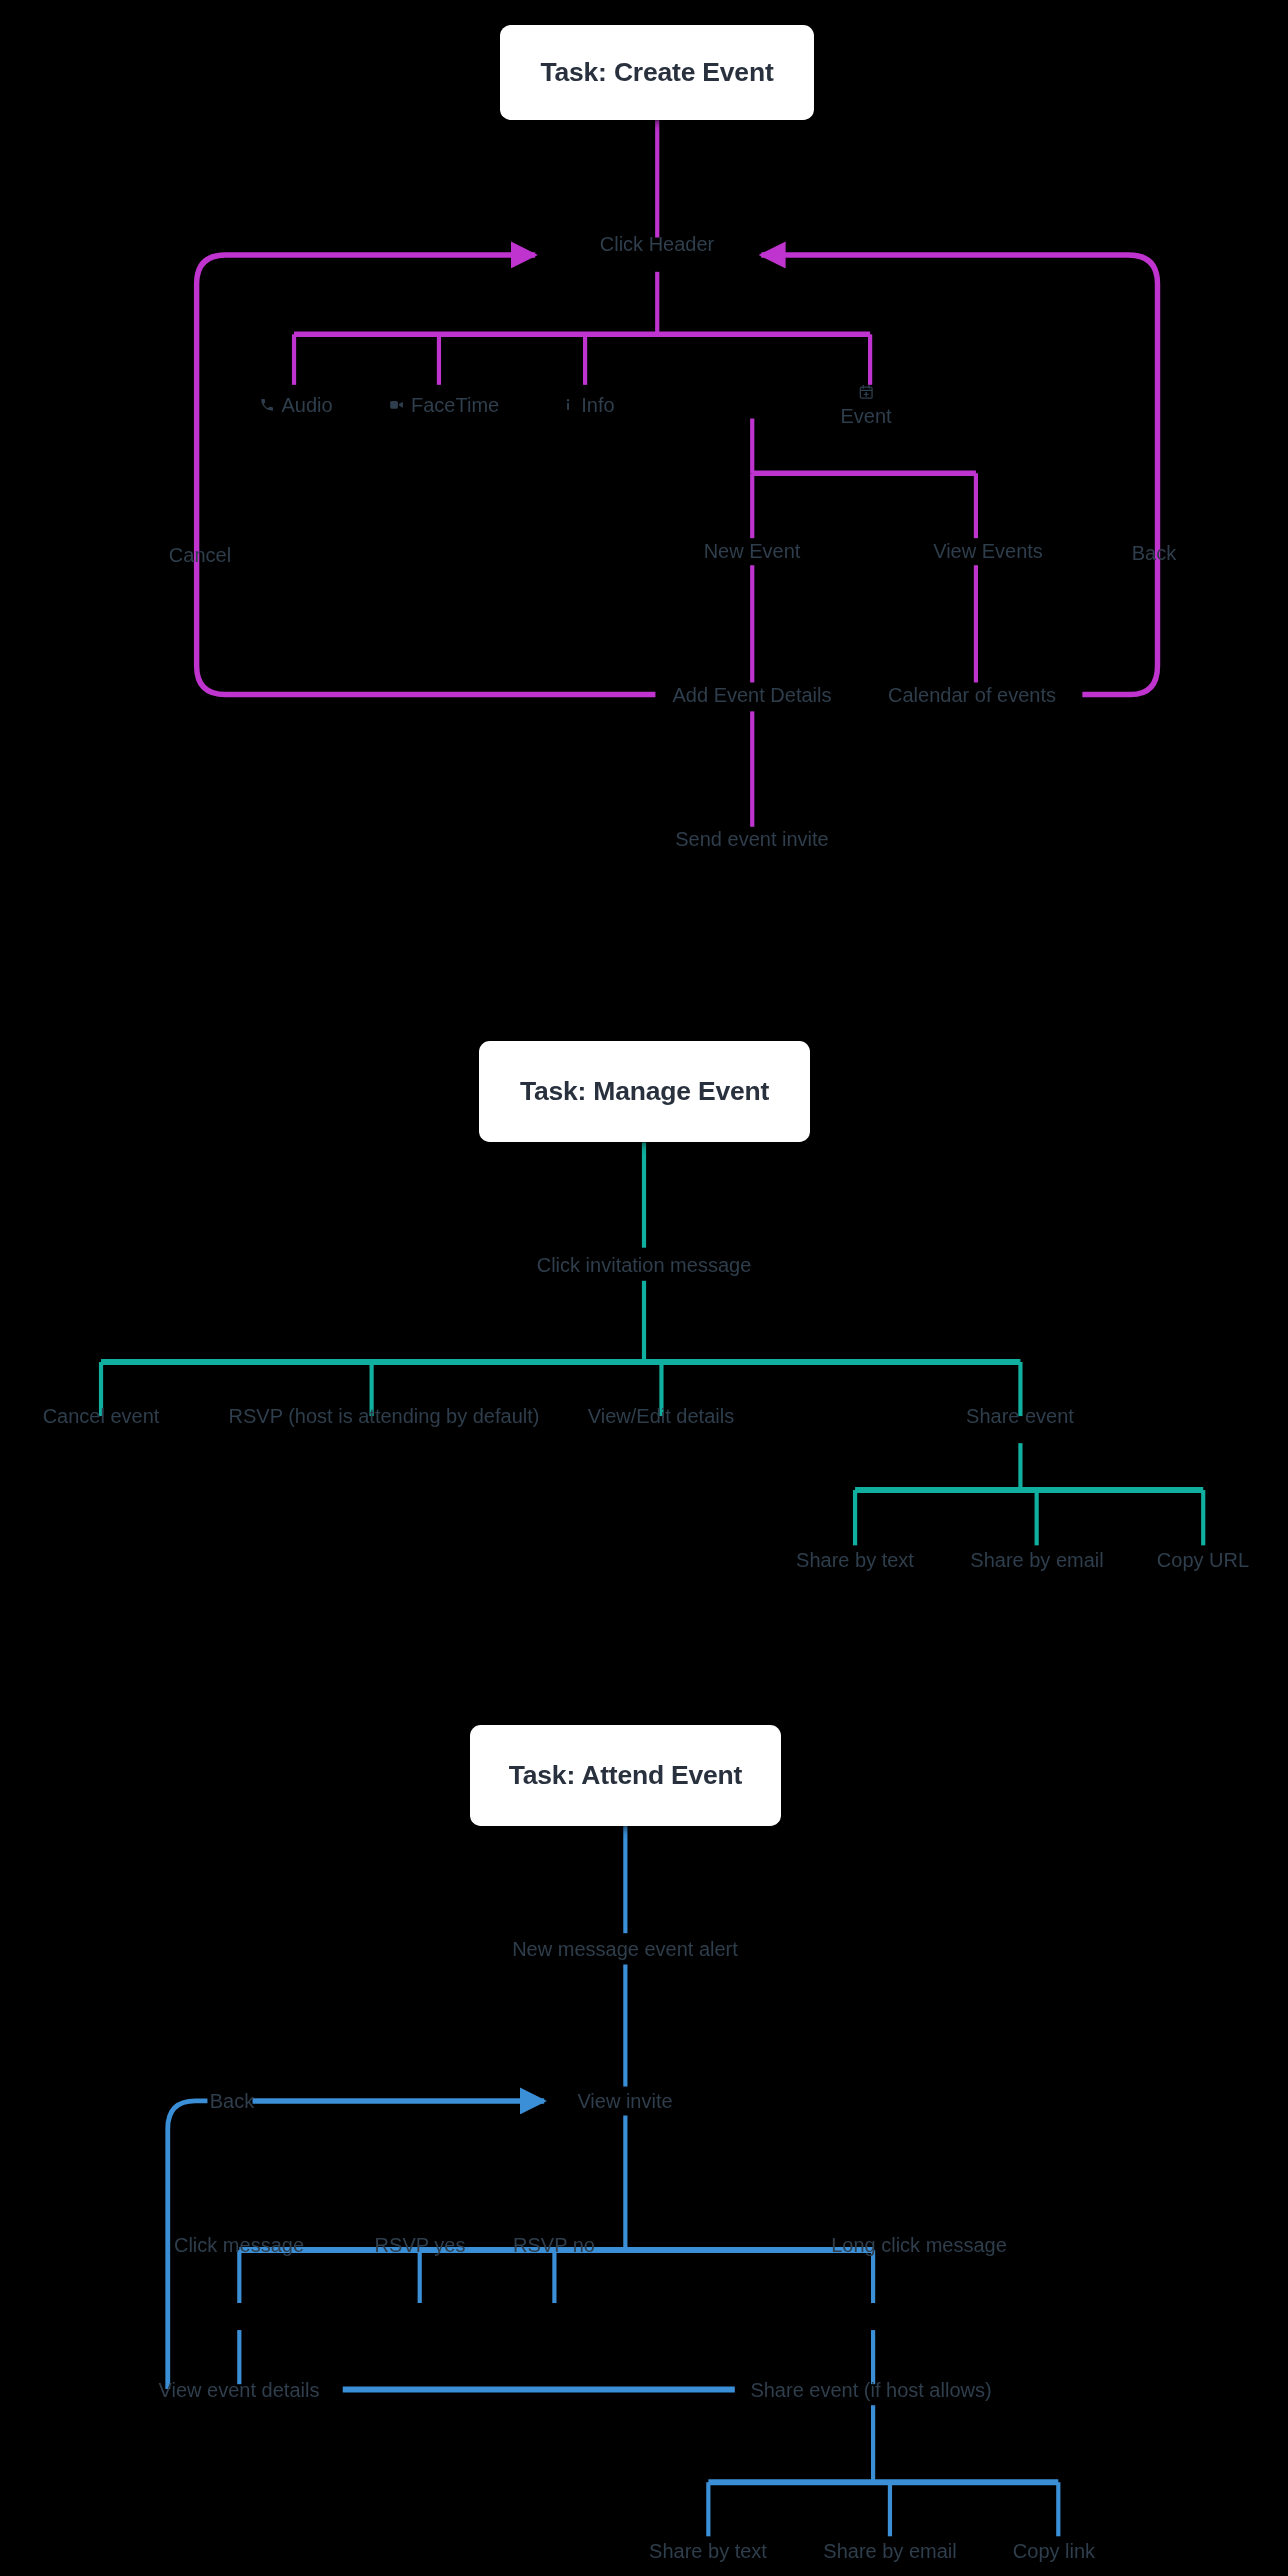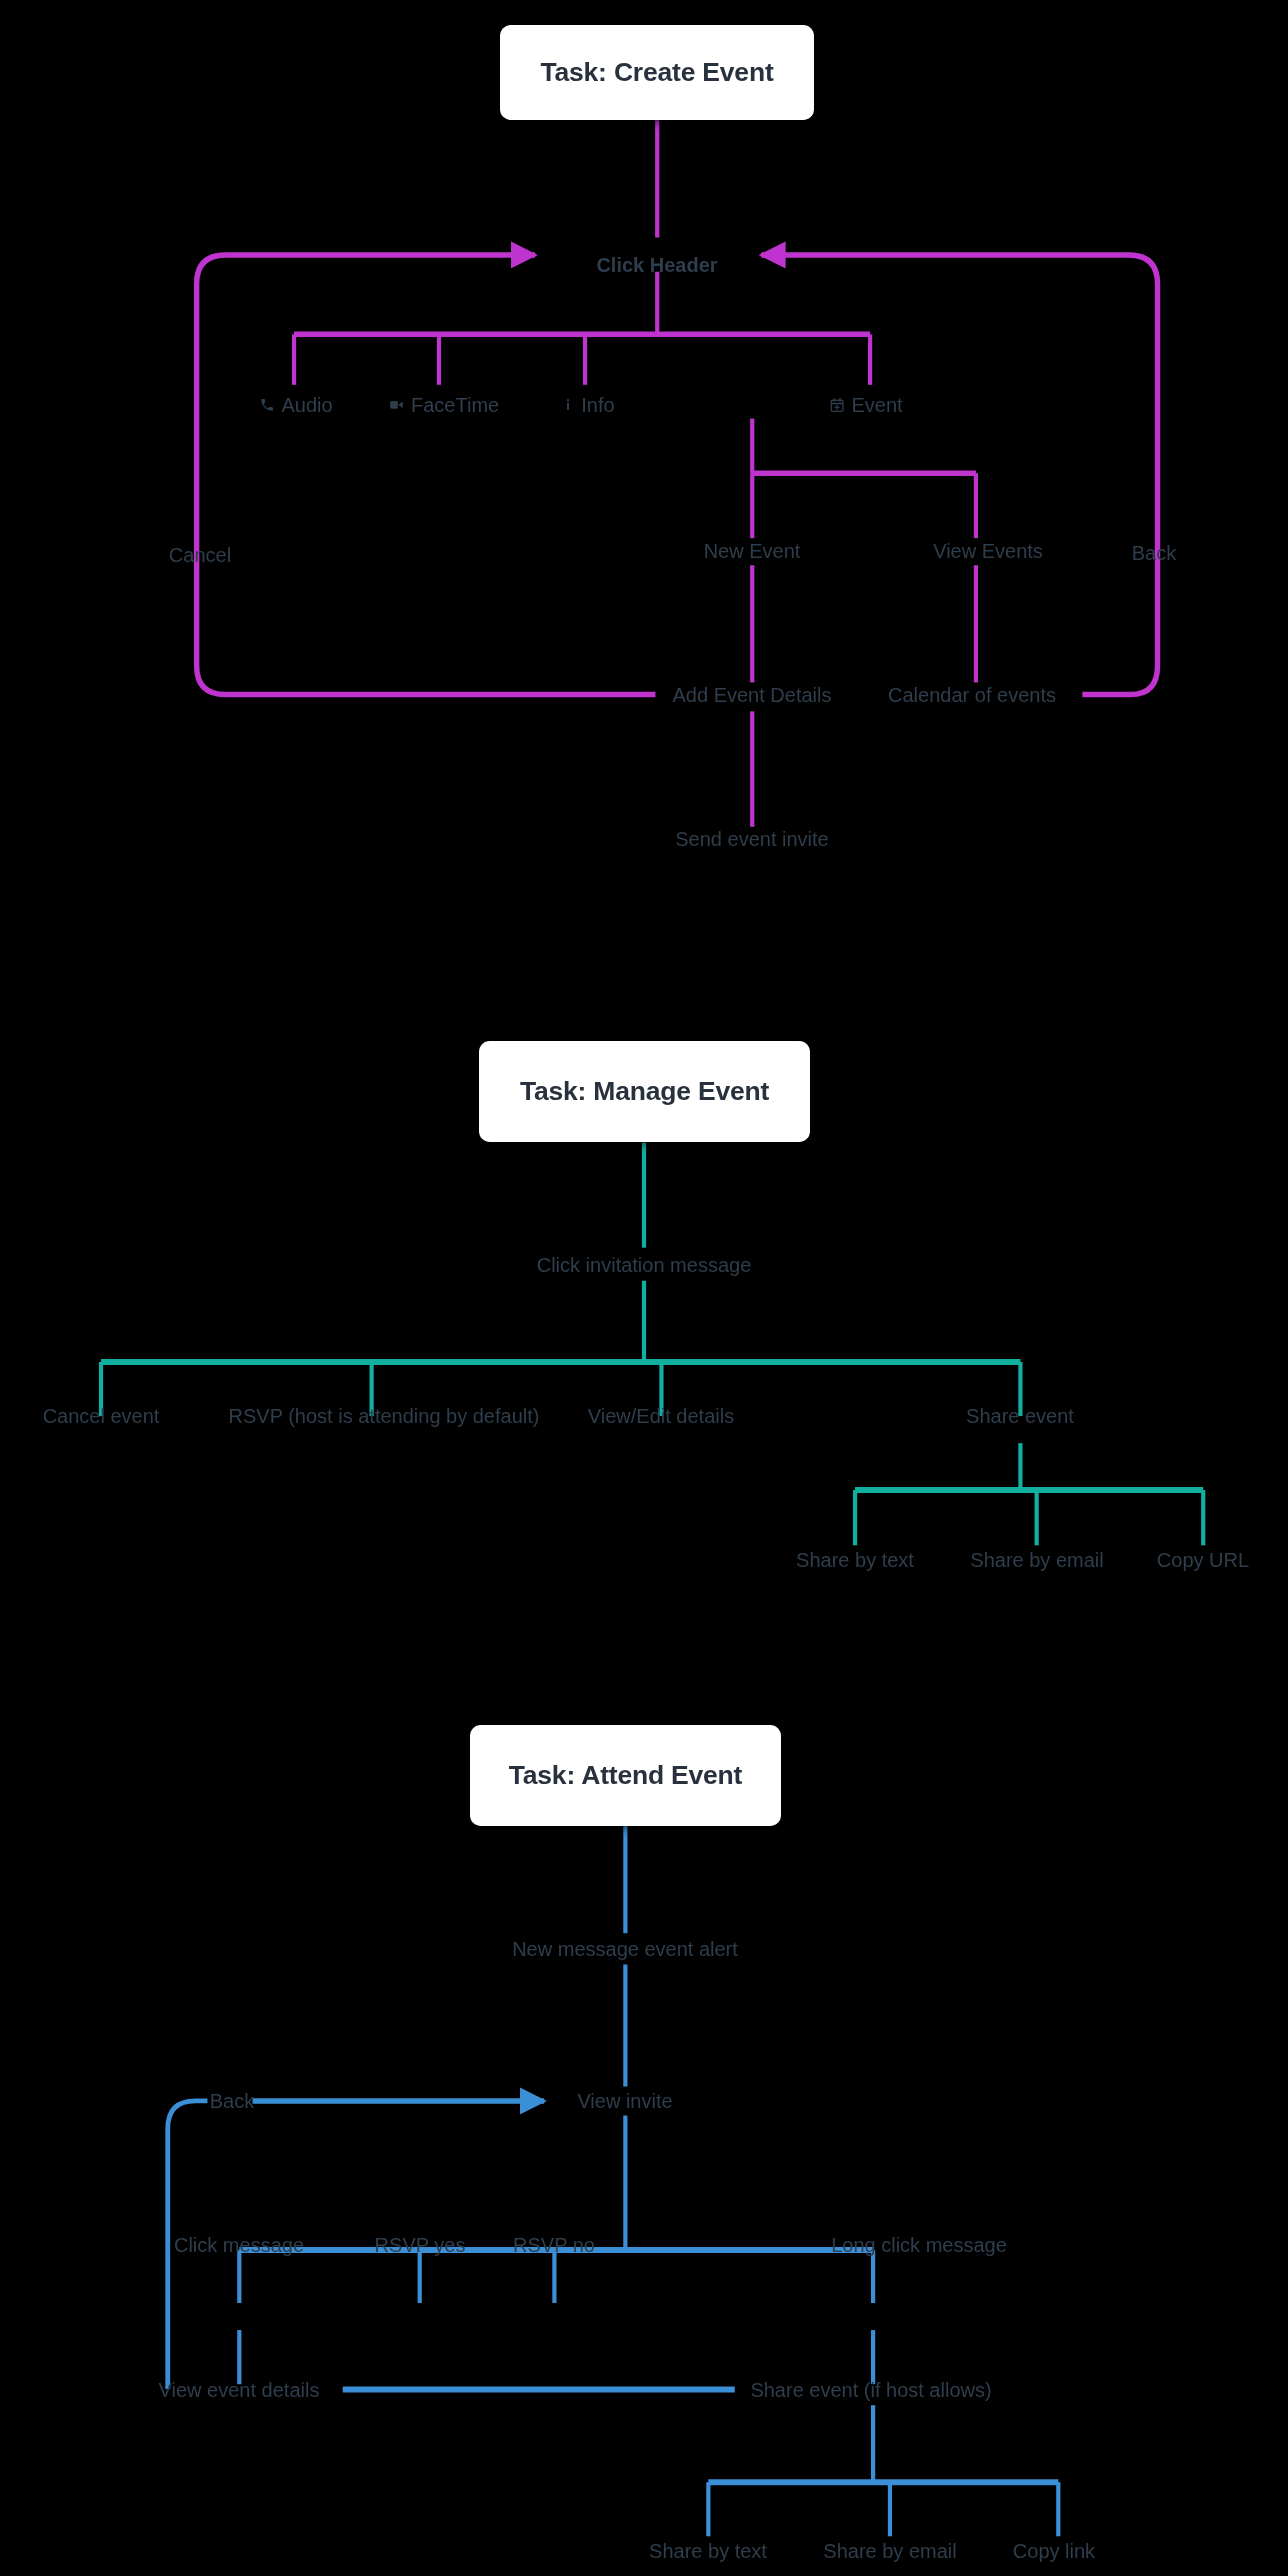--- a/index.html
+++ b/index.html
@@ -148,21 +148,21 @@
       <line x1="1178" y1="4128" x2="1178" y2="4218"></line>
       <line x1="1480" y1="4128" x2="1480" y2="4218"></line>
       <line x1="1760" y1="4128" x2="1760" y2="4218"></line>
     </g>
   </svg>
 
   <div class="task-card" style="left:500px; top:25px; width:314px; height:95px;">
     <span class="task-label">Task: Create Event</span>
   </div>
 
-  <div class="node" style="left:657px; top:265px;font-weight:bold;">
+  <div class="node" style="left:657px; top:244px;">
     <span class="node-text">Click Header</span>
   </div>
 
   <div class="node" style="left:296px; top:405px;">
     <span class="ico">
       <svg width="15.6" height="15.6" viewBox="0 0 24 24" fill="#2f3e4c">
         <path d="M6.6 10.8c1.4 2.8 3.8 5.1 6.6 6.6l2.2-2.2c.3-.3.7-.4 1-.2 1.2.4 2.4.6 3.6.6.6 0 1 .4 1 1V20c0 .6-.4 1-1 1C10.6 21 3 13.4 3 4c0-.6.4-1 1-1h3.5c.6 0 1 .4 1 1 0 1.3.2 2.5.6 3.6.1.3 0 .7-.2 1l-2.3 2.2z"></path>
       </svg>
     </span>
     <span class="node-text">Audio</span>
@@ -181,21 +181,21 @@
   <div class="node" style="left:588px; top:405px;">
     <span class="ico">
       <svg width="13.2" height="15.6" viewBox="0 0 12 24" fill="#2f3e4c">
         <circle cx="6" cy="5" r="1.8"></circle>
         <rect x="4.5" y="9" width="3" height="11" rx="1.2"></rect>
       </svg>
     </span>
     <span class="node-text">Info</span>
   </div>
 
-  <div class="node" style="left:866px; top:405px;">
+  <div class="node" style="left:866px; top:405px;flex-direction:column;">
     <span class="ico">
       <svg width="15.6" height="15.6" viewBox="0 0 24 24" fill="none" stroke="#2f3e4c" stroke-width="2">
         <rect x="3" y="5" width="18" height="17" rx="2"></rect>
         <line x1="3" y1="10" x2="21" y2="10"></line>
         <line x1="7.5" y1="2.5" x2="7.5" y2="6.5" stroke-linecap="round"></line>
         <line x1="16.5" y1="2.5" x2="16.5" y2="6.5" stroke-linecap="round"></line>
         <line x1="12" y1="13" x2="12" y2="19" stroke-linecap="round"></line>
         <line x1="9" y1="16" x2="15" y2="16" stroke-linecap="round"></line>
       </svg>
     </span>

